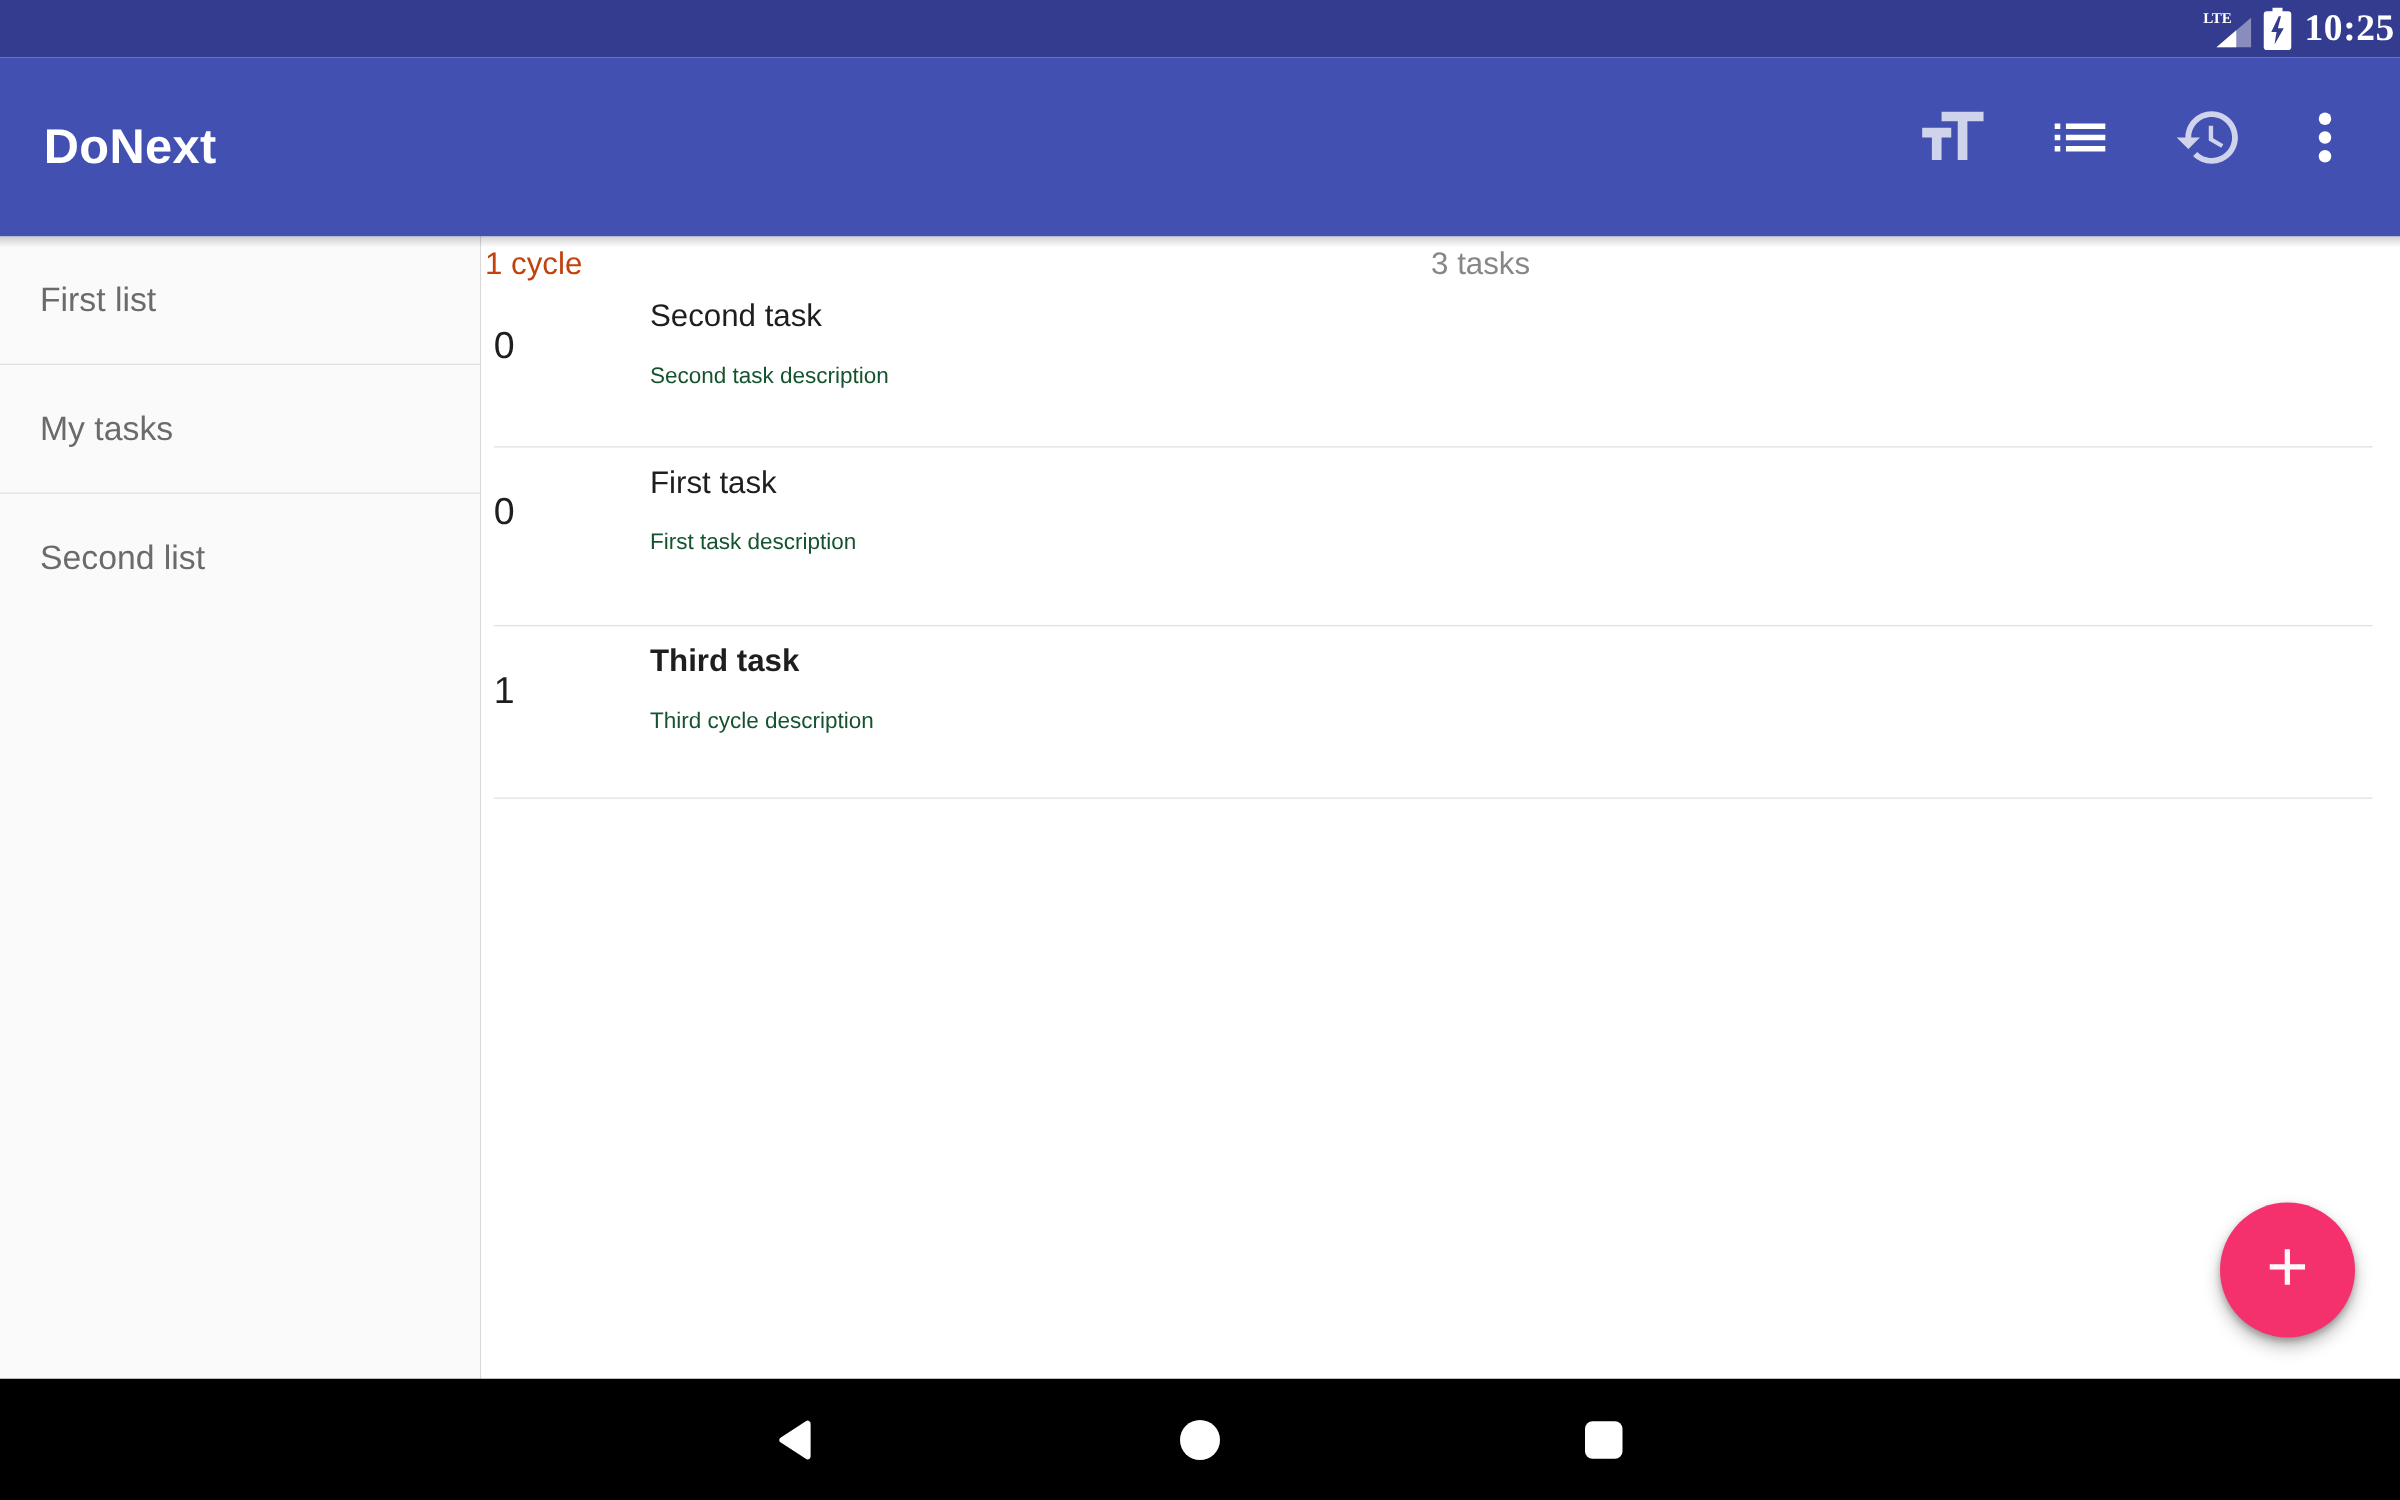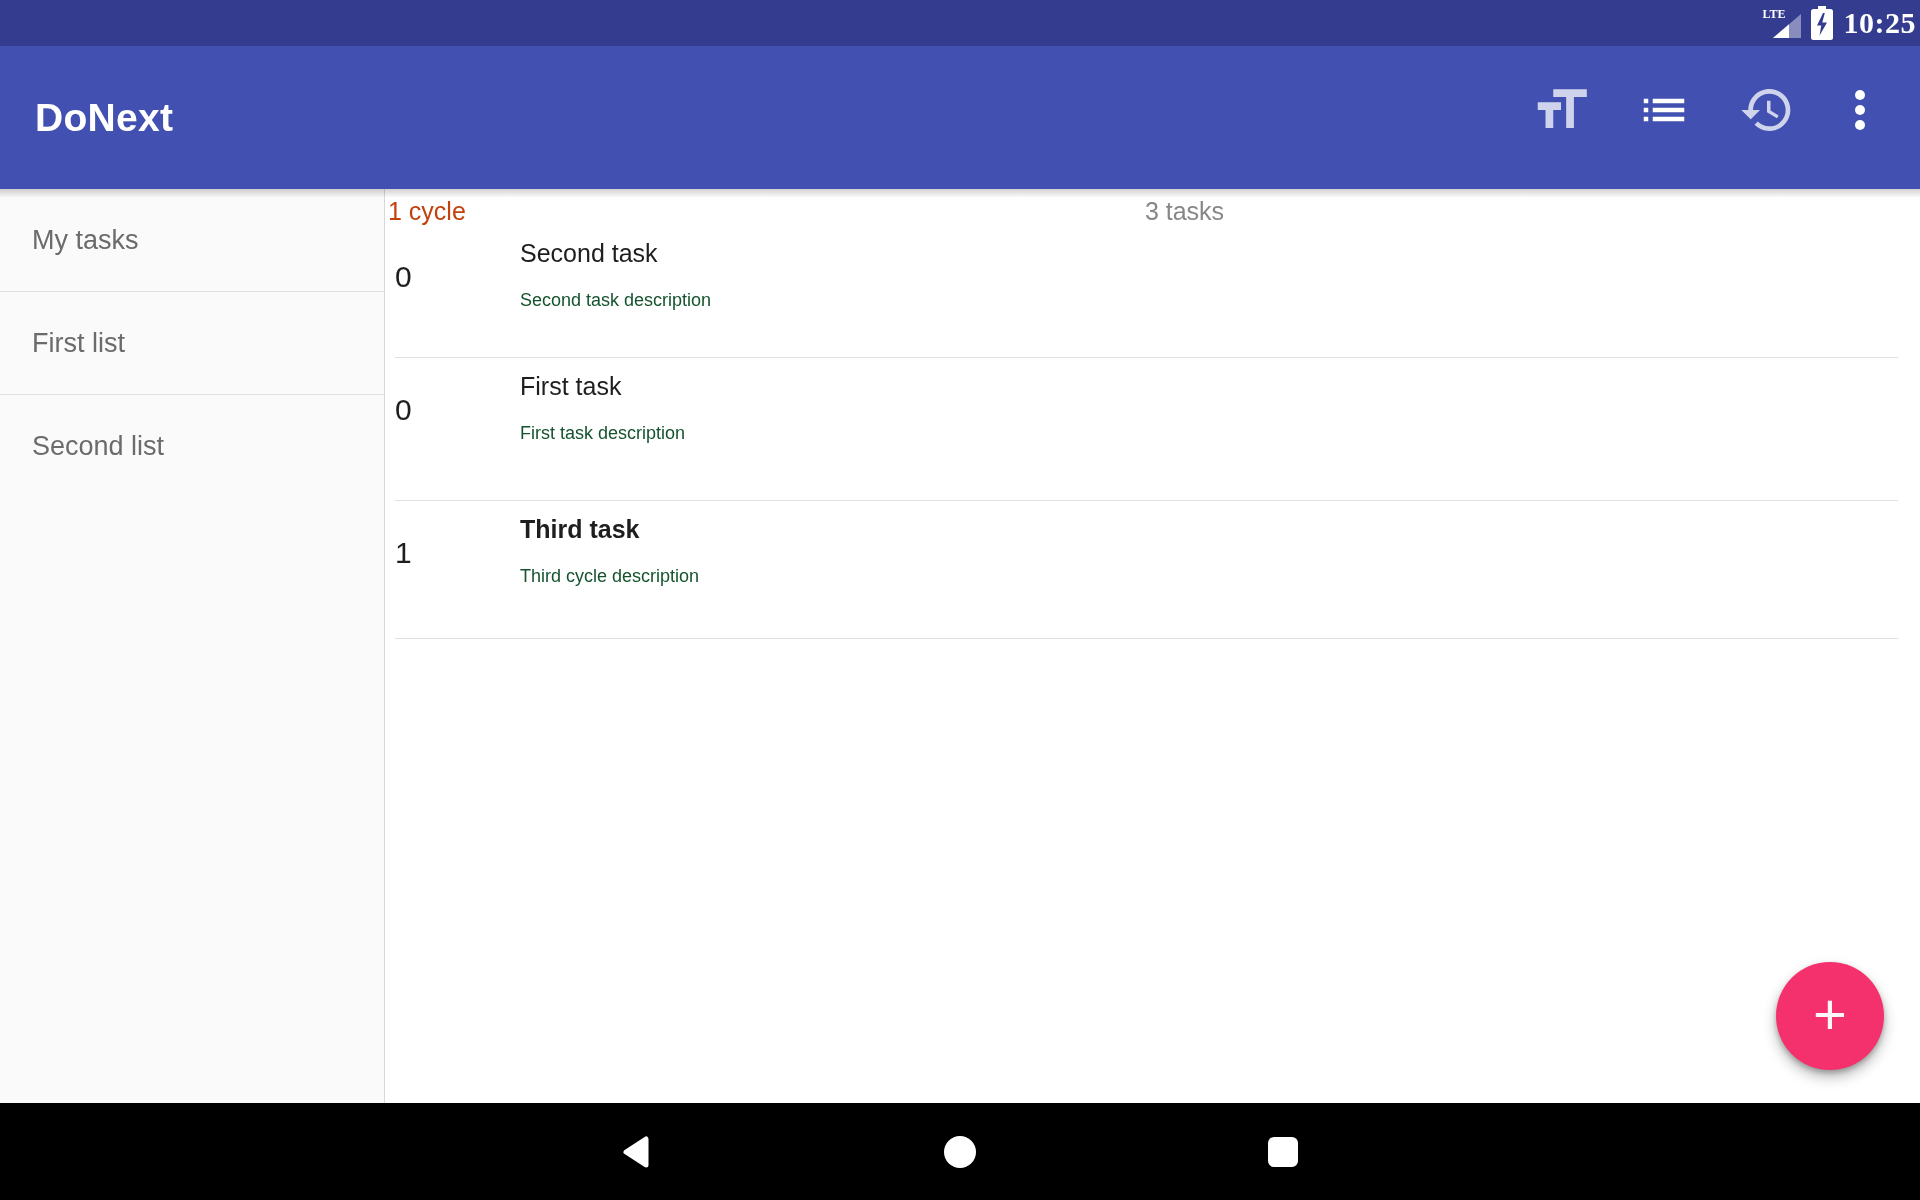--- a/index.html
+++ b/index.html
@@ -116,24 +116,24 @@
         <circle cx="6" cy="21" r="5" fill="#ffffff"></circle>
         <circle cx="6" cy="36" r="5" fill="#ffffff"></circle>
       </svg>
     </button>
   </div>
 
   <div class="main">
 
     <aside class="sidebar">
       <div class="side-item">
-        <span>My tasks</span>
+        <span>First list</span>
       </div>
       <div class="side-item">
-        <span>First list</span>
+        <span>My tasks</span>
       </div>
       <div class="side-item">
         <span>Second list</span>
       </div>
     </aside>
 
     <section class="content">
       <div class="list-header">
         <span class="hdr-cycles">1 cycle</span>
         <span class="hdr-tasks">3 tasks</span>

